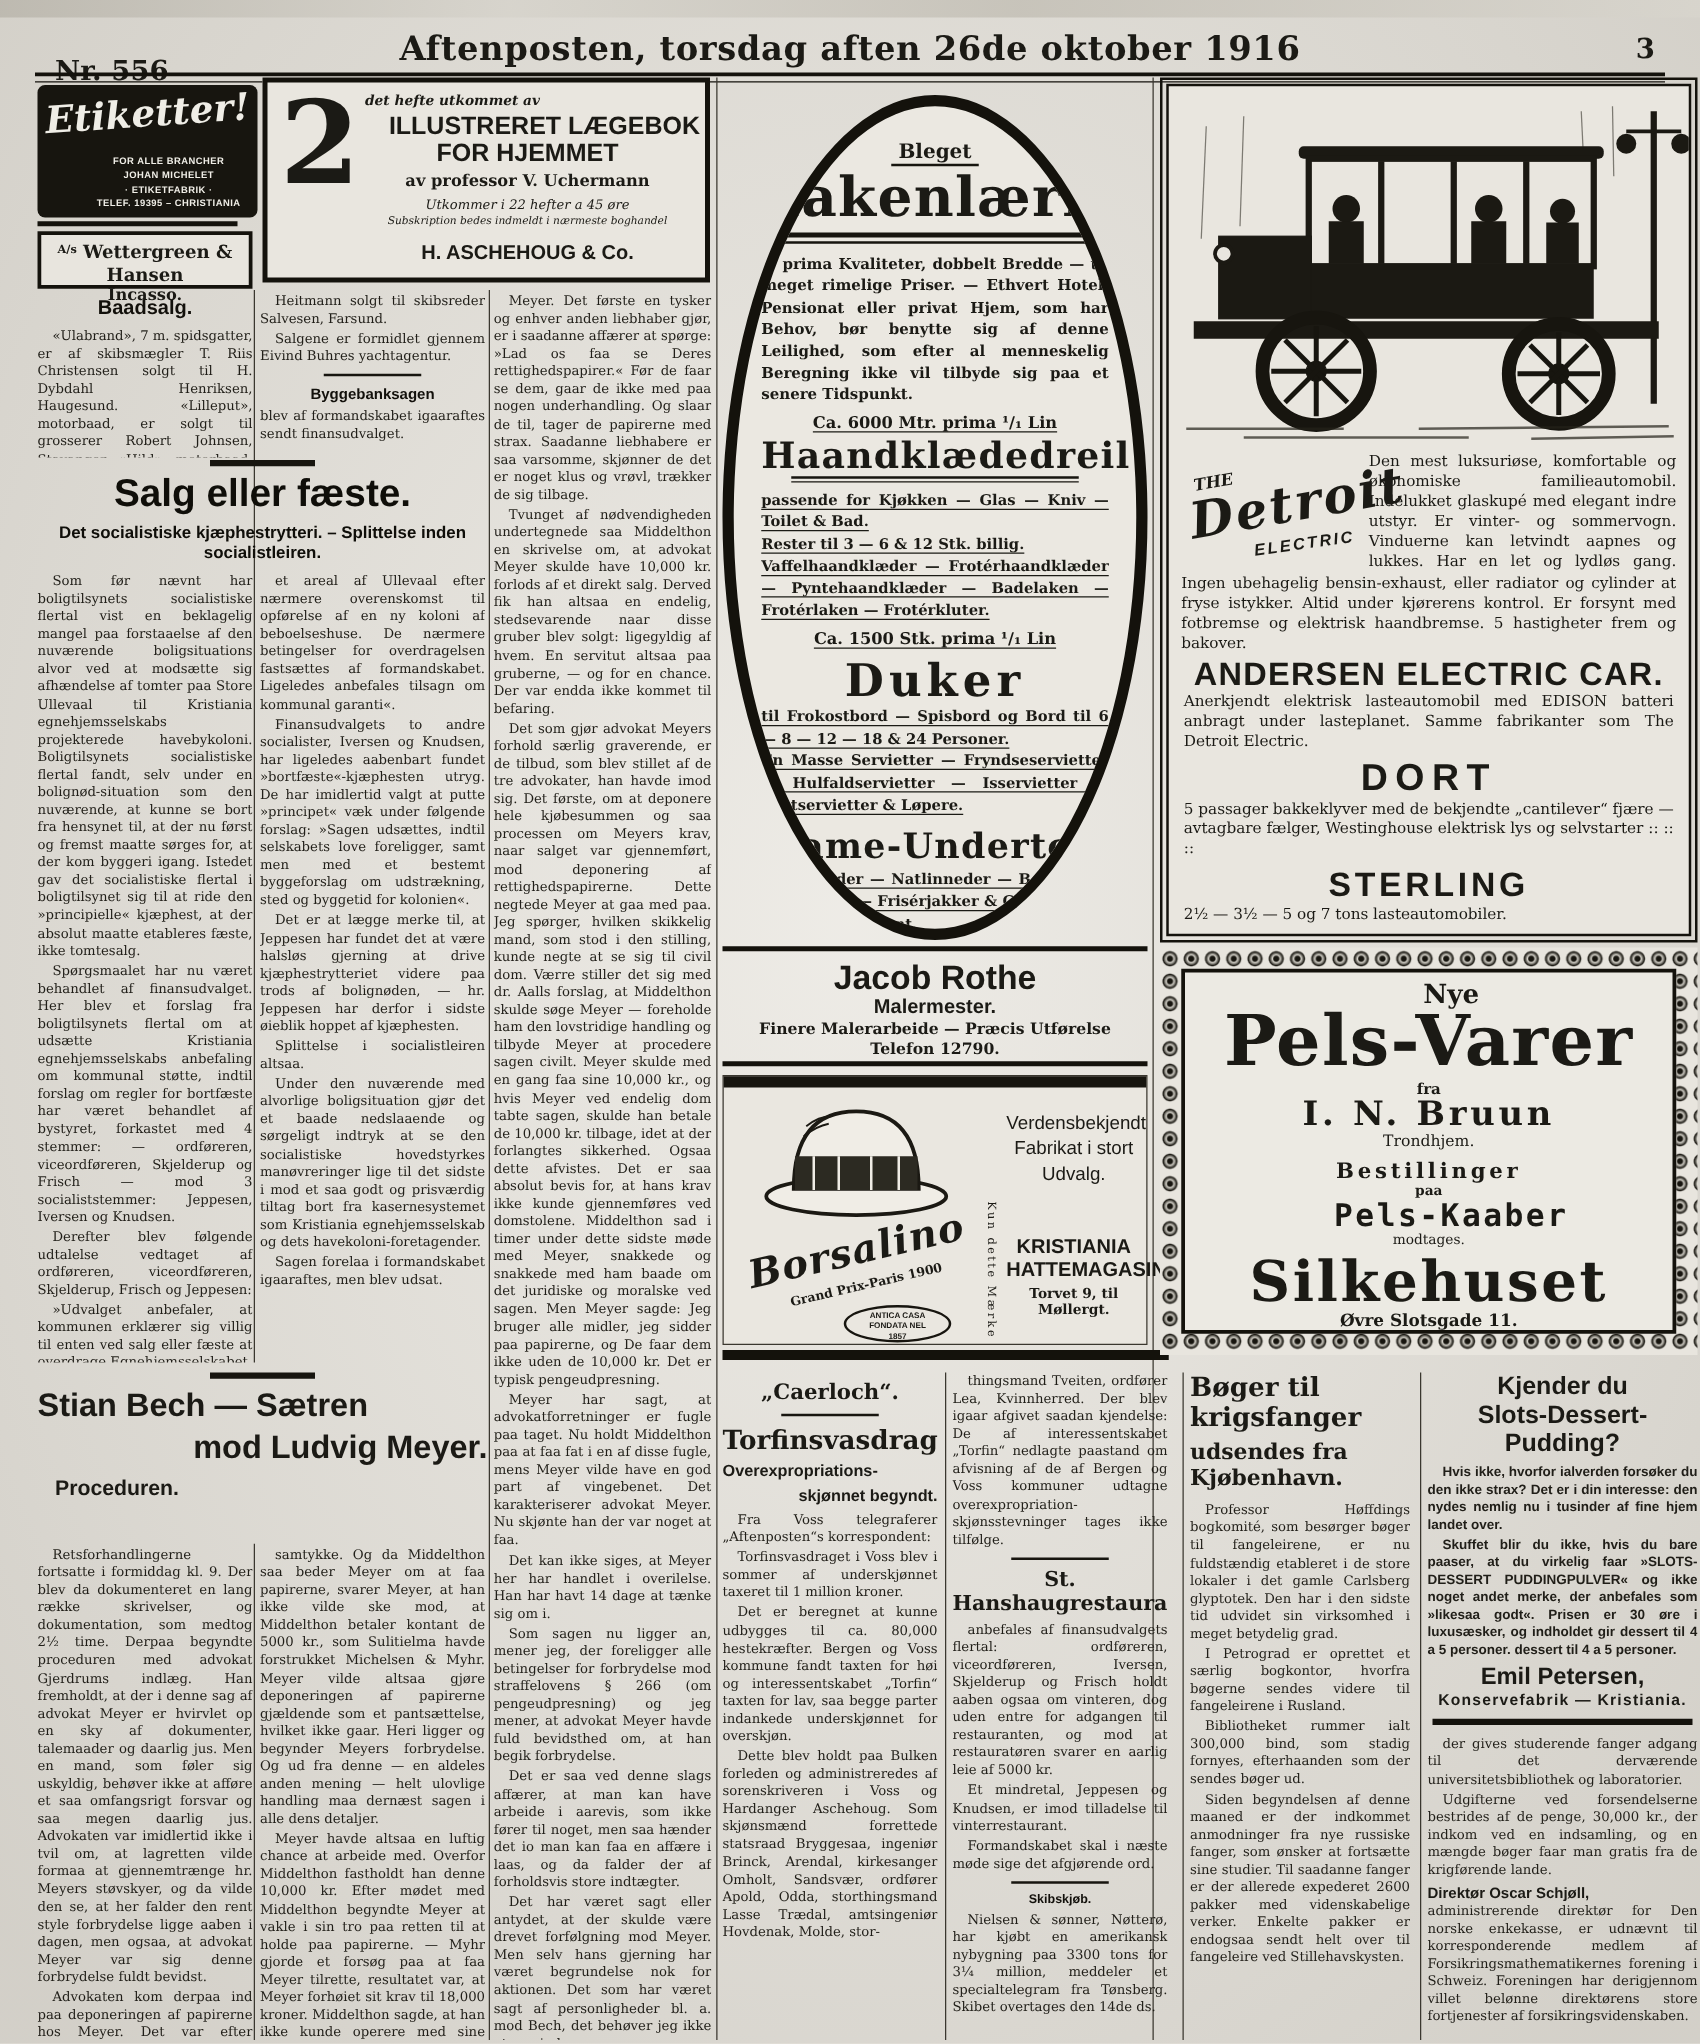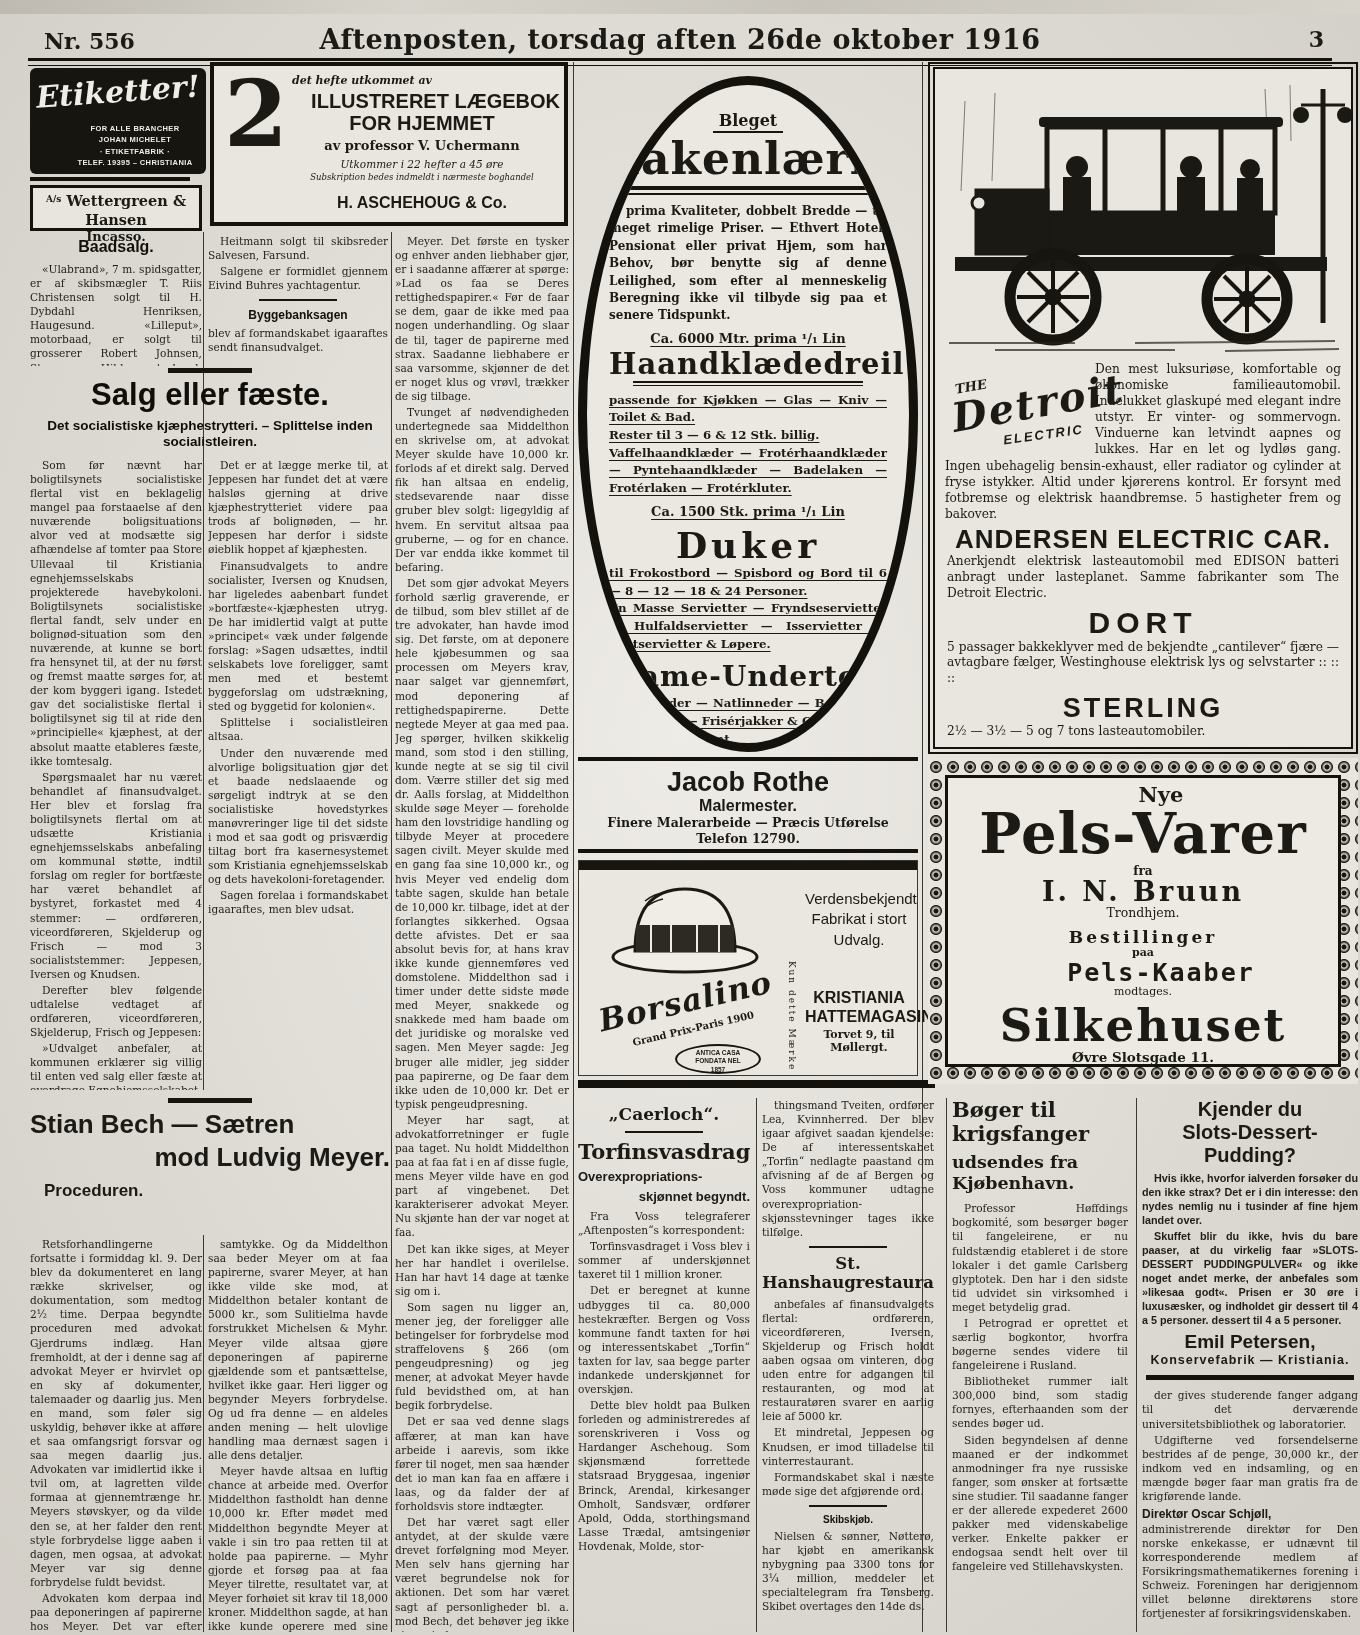--- a/index.html
+++ b/index.html
@@ -5,21 +5,21 @@
   html,body{margin:0;padding:0;}
   body{width:1360px;height:1635px;position:relative;background:#e8e5de;color:#1b1a15;
        font-family:"DejaVu Serif",serif;overflow:hidden;}
   body::before{content:"";position:absolute;inset:0;pointer-events:none;
        background:radial-gradient(ellipse at 50% 45%, rgba(255,255,255,.25), rgba(60,55,45,.12) 95%);}
   #page{position:absolute;inset:0;}
   .topsmudge{position:absolute;left:0;top:0;width:1360px;height:14px;
        background:linear-gradient(90deg,#b8b4aa,#d6d3cb 30%,#c2beb4 60%,#d8d5cd);opacity:.8;}
   
   .masthead{position:absolute;left:30px;right:30px;top:20px;height:36px;}
-  .mh-issue{position:absolute;left:14px;top:8px;font:bold 22px "DejaVu Serif",serif;}
+  .mh-issue{position:absolute;left:14px;top:24px;font:bold 22px "DejaVu Serif",serif;}
   .mh-title{position:absolute;left:0;right:0;top:4px;text-align:center;font:bold 27px "DejaVu Serif",serif;letter-spacing:.5px;}
   .mh-page{position:absolute;right:6px;top:6px;font:bold 22px "DejaVu Serif",serif;}
   .mh-rule{position:absolute;left:28px;right:28px;top:58px;height:4px;
        border-top:3px solid #14120c;border-bottom:1px solid #14120c;}
   
   .vrule{position:absolute;width:1px;background:#3a372f;}
   .sep{width:78px;height:2px;background:#17150f;margin:7px auto;}
   .sep-heavy{width:84px;height:5px;background:#17150f;margin:0 auto 6px;}
   
   .coltext{font:10.6px/1.33 "DejaVu Serif",serif;text-align:justify;color:#201e18;}
@@ -215,22 +215,23 @@
     <div class="salg-sub">Det socialistiske kjæphestrytteri. – Splittelse inden socialistleiren.</div>
   </div>
 
   <div class="abs clip coltext" style="left:30px;top:458px;width:172px;height:632px;">
       <p class="para">Som før nævnt har boligtilsynets socialistiske flertal vist en beklagelig mangel paa forstaaelse af den nuværende boligsituations alvor ved at modsætte sig afhændelse af tomter paa Store Ullevaal til Kristiania egnehjemsselskabs projekterede havebykoloni. Boligtilsynets socialistiske flertal fandt, selv under en bolignød-situation som den nuværende, at kunne se bort fra hensynet til, at der nu først og fremst maatte sørges for, at der kom byggeri igang. Istedet gav det socialistiske flertal i boligtilsynet sig til at ride den »principielle« kjæphest, at der absolut maatte etableres fæste, ikke tomtesalg.</p>
       <p class="para">Spørgsmaalet har nu været behandlet af finansudvalget. Her blev et forslag fra boligtilsynets flertal om at udsætte Kristiania egnehjemsselskabs anbefaling om kommunal støtte, indtil forslag om regler for bortfæste har været behandlet af bystyret, forkastet med 4 stemmer: — ordføreren, viceordføreren, Skjelderup og Frisch — mod 3 socialiststemmer: Jeppesen, Iversen og Knudsen.</p>
       <p class="para">Derefter blev følgende udtalelse vedtaget af ordføreren, viceordføreren, Skjelderup, Frisch og Jeppesen:</p>
       <p class="para">»Udvalget anbefaler, at kommunen erklærer sig villig til enten ved salg eller fæste at overdrage Egnehjemsselskabet</p>
     </div>
   <div class="abs clip coltext" style="left:208px;top:458px;width:180px;height:632px;">
+      <p class="para">et areal af Ullevaal efter nærmere overenskomst til opførelse af en ny koloni af beboelseshuse. De nærmere betingelser for overdragelsen fastsættes af formandskabet. Ligeledes anbefales tilsagn om kommunal garanti«.</p>
+      <p class="para">Finansudvalgets to andre socialister, Iversen og Knudsen, har ligeledes aabenbart fundet »bortfæste«-kjæphesten utryg. De har imidlertid valgt at putte »principet« væk under følgende forslag: »Sagen udsættes, indtil selskabets love foreligger, samt men med et bestemt byggeforslag om udstrækning, sted og byggetid for kolonien«.</p>
       <p class="para">Det er at lægge merke til, at Jeppesen har fundet det at være halsløs gjerning at drive kjæphestrytteriet videre paa trods af bolignøden, — hr. Jeppesen har derfor i sidste øieblik hoppet af kjæphesten.</p>
-      <p class="para">Finansudvalgets to andre socialister, Iversen og Knudsen, har ligeledes aabenbart fundet »bortfæste«-kjæphesten utryg. De har imidlertid valgt at putte »principet« væk under følgende forslag: »Sagen udsættes, indtil selskabets love foreligger, samt men med et bestemt byggeforslag om udstrækning, sted og byggetid for kolonien«.</p>
       <p class="para">Splittelse i socialistleiren altsaa.</p>
       <p class="para">Under den nuværende med alvorlige boligsituation gjør det et baade nedslaaende og sørgeligt indtryk at se den socialistiske hovedstyrkes manøvreringer lige til det sidste i mod et saa godt og prisværdig tiltag bort fra kasernesystemet som Kristiania egnehjemsselskab og dets havekoloni-foretagender.</p>
       <p class="para">Sagen forelaa i formandskabet igaaraftes, men blev udsat.</p>
     </div>
 
   <div class="stian-head">
     <div class="sep-heavy"></div>
     <div class="stian-l1">Stian Bech — Sætren</div>
     <div class="stian-l2">mod Ludvig Meyer.</div>
     <div class="stian-l3">Proceduren.</div>

